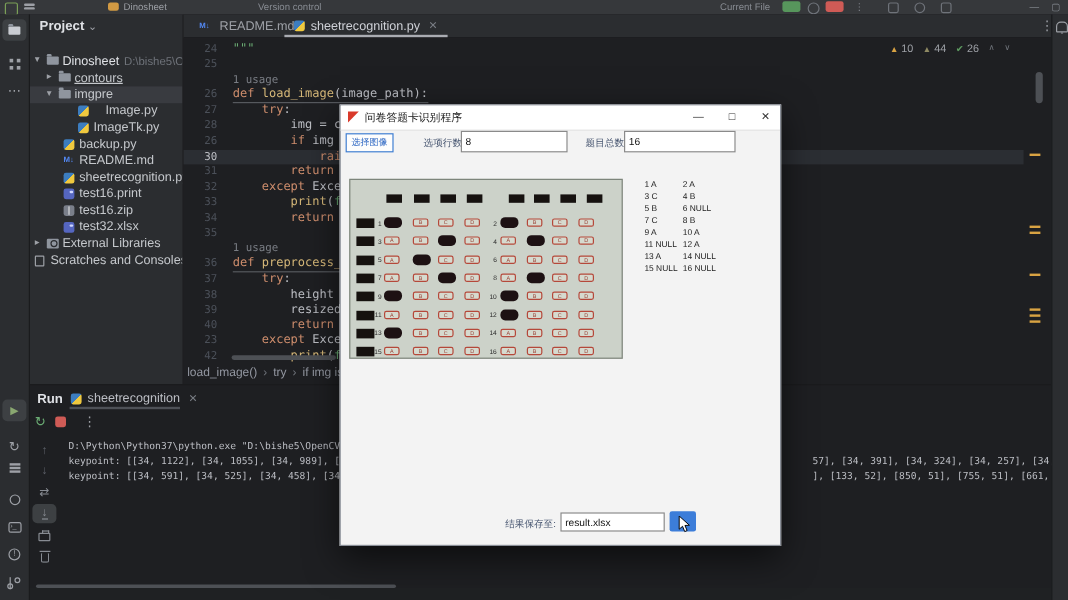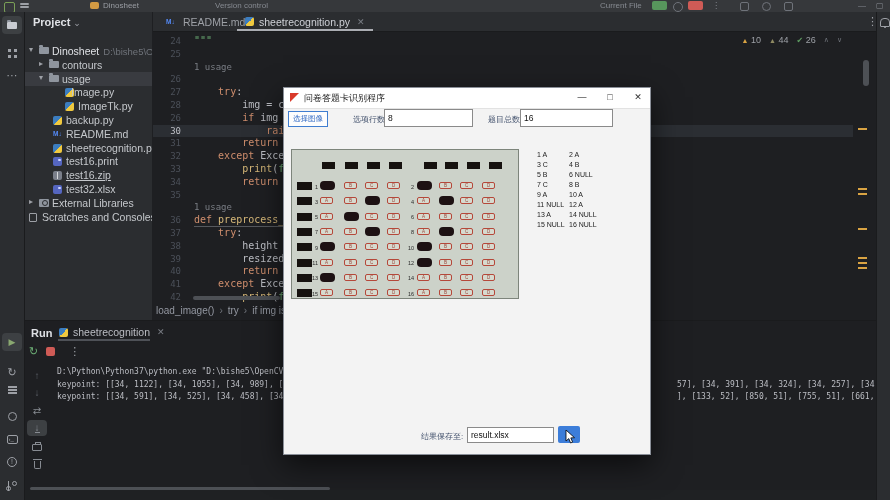--- a/index.html
+++ b/index.html
@@ -174,30 +174,30 @@
     </div>
     <div id="tree">
         <div class="tree-row" style="top: 0px;">
           <span class="chev" style="left: 4px;">▾</span>
           <span class="ticon icon-folder" style="left: 14px;"></span>
           <span class="tlabel" style="left: 27px; color: rgb(223, 225, 229);">Dinosheet<span class="thint">D:\bishe5\Ope</span></span>
         </div>
         <div class="tree-row" style="top: 13.8px;">
           <span class="chev" style="left: 14px;">▸</span>
           <span class="ticon icon-folder" style="left: 24px;"></span>
-          <span class="tlabel" style="left: 37px;">contours</span>
+          <span class="tlabel" style="left: 37px; text-decoration: underline;">contours</span>
         </div>
         <div class="tree-row sel" style="top: 27.6px;">
           <span class="chev" style="left: 14px;">▾</span>
           <span class="ticon icon-folder" style="left: 24px;"></span>
-          <span class="tlabel" style="left: 37px;">usage</span>
+          <span class="tlabel" style="left: 37px;">imgpre</span>
         </div>
         <div class="tree-row" style="top: 41.4px;">
           <span class="ticon icon-python" style="left: 40px;"></span>
-          <span class="tlabel" style="left: 46px;">Image.py</span>
+          <span class="tlabel" style="left: 63px;">Image.py</span>
         </div>
         <div class="tree-row" style="top: 55.2px;">
           <span class="ticon icon-python" style="left: 40px;"></span>
           <span class="tlabel" style="left: 53px;">ImageTk.py</span>
         </div>
         <div class="tree-row" style="top: 69px;">
           <span class="ticon icon-python" style="left: 28px;"></span>
           <span class="tlabel" style="left: 41px;">backup.py</span>
         </div>
         <div class="tree-row" style="top: 82.8px;">
@@ -207,21 +207,21 @@
         <div class="tree-row" style="top: 96.6px;">
           <span class="ticon icon-python" style="left: 28px;"></span>
           <span class="tlabel" style="left: 41px;">sheetrecognition.py</span>
         </div>
         <div class="tree-row" style="top: 110.4px;">
           <span class="ticon icon-image" style="left: 28px;"></span>
           <span class="tlabel" style="left: 41px;">test16.print</span>
         </div>
         <div class="tree-row" style="top: 124.2px;">
           <span class="ticon icon-zip" style="left: 28px;"></span>
-          <span class="tlabel" style="left: 41px; text-decoration: underline;">test16.zip</span>
+          <span class="tlabel" style="left: 41px;">test16.zip</span>
         </div>
         <div class="tree-row" style="top: 138px;">
           <span class="ticon icon-image" style="left: 28px;"></span>
           <span class="tlabel" style="left: 41px;">test32.xlsx</span>
         </div>
         <div class="tree-row" style="top: 151.8px;">
           <span class="chev" style="left: 4px;">▸</span>
           <span class="ticon icon-lib" style="left: 14px;"></span>
           <span class="tlabel" style="left: 27px;">External Libraries</span>
         </div>
@@ -260,20 +260,21 @@
         <div class="code-row" style="top: 12.8px;">
           <span class="ln">25</span>
           <span class="ct"></span>
         </div>
         <div class="code-row" style="top: 25.6px;">
           <span class="ln"></span>
           <span class="ct"><span class="c-u">1 usage</span></span>
         </div>
         <div class="code-row" style="top: 38.4px;">
           <span class="ln">26</span>
+          <span class="ct u"><span class="c-k">def </span><span class="c-f">load_image</span><span class="c-p">(image_path):</span></span>
         </div>
         <div class="code-row" style="top: 51.2px;">
           <span class="ln">27</span>
           <span class="ct"><span class="c-p">    </span><span class="c-k">try</span><span class="c-p">:</span></span>
         </div>
         <div class="code-row" style="top: 64px;">
           <span class="ln">28</span>
           <span class="ct"><span class="c-p">        img = cv2.i</span></span>
         </div>
         <div class="code-row" style="top: 76.8px;">
@@ -322,21 +323,21 @@
         </div>
         <div class="code-row" style="top: 217.6px;">
           <span class="ln">39</span>
           <span class="ct"><span class="c-p">        resized_img</span></span>
         </div>
         <div class="code-row" style="top: 230.4px;">
           <span class="ln">40</span>
           <span class="ct"><span class="c-p">        </span><span class="c-k">return </span><span class="c-p">resi</span></span>
         </div>
         <div class="code-row" style="top: 243.2px;">
-          <span class="ln">41</span>
+          <span class="ln">23</span>
           <span class="ct"><span class="c-p">    </span><span class="c-k">except </span><span class="c-p">Exceptio</span></span>
         </div>
         <div class="code-row" style="top: 256px;">
           <span class="ln">42</span>
           <span class="ct"><span class="c-p">        </span><span class="c-f">print</span><span class="c-p">(</span><span class="c-s">f"Err</span></span>
         </div>
       </div>
     <div class="ed-hthumb"></div>
     <div class="breadcrumbs" id="crumbs"><span>load_image()</span><span class="bsep">›</span><span>try</span><span class="bsep">›</span><span>if img is No</span></div>
     <div class="sb-thumb"></div>

